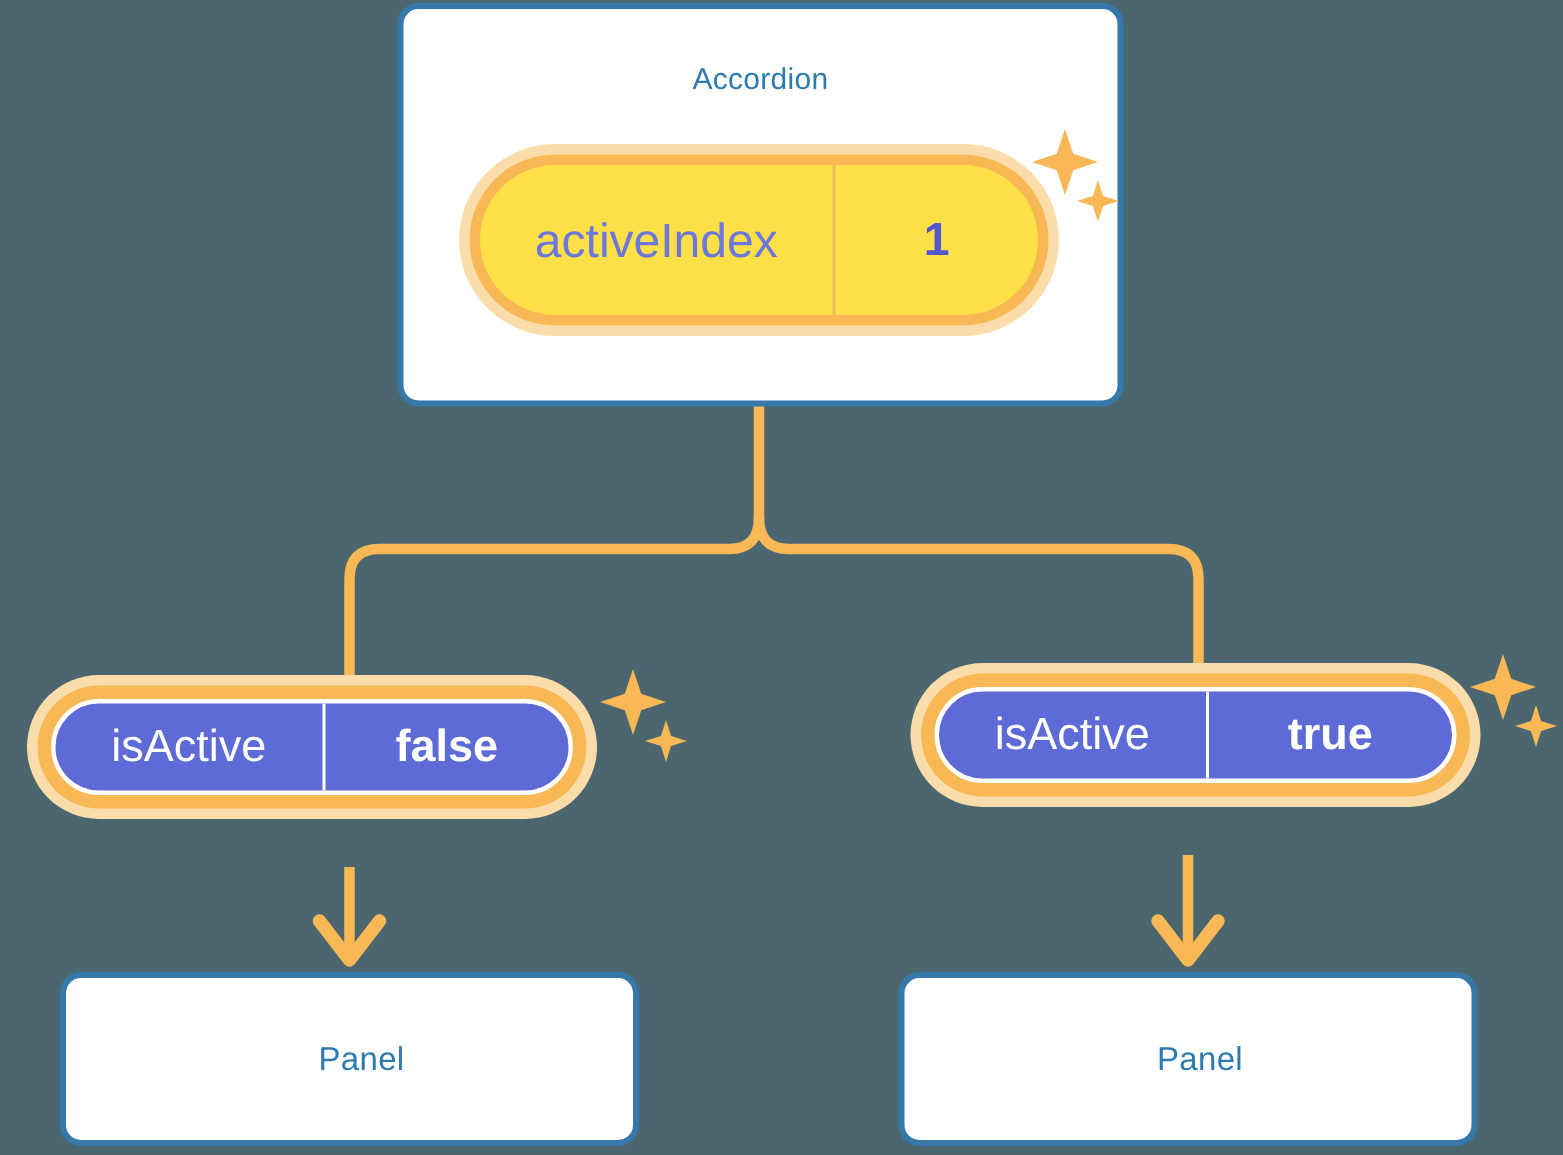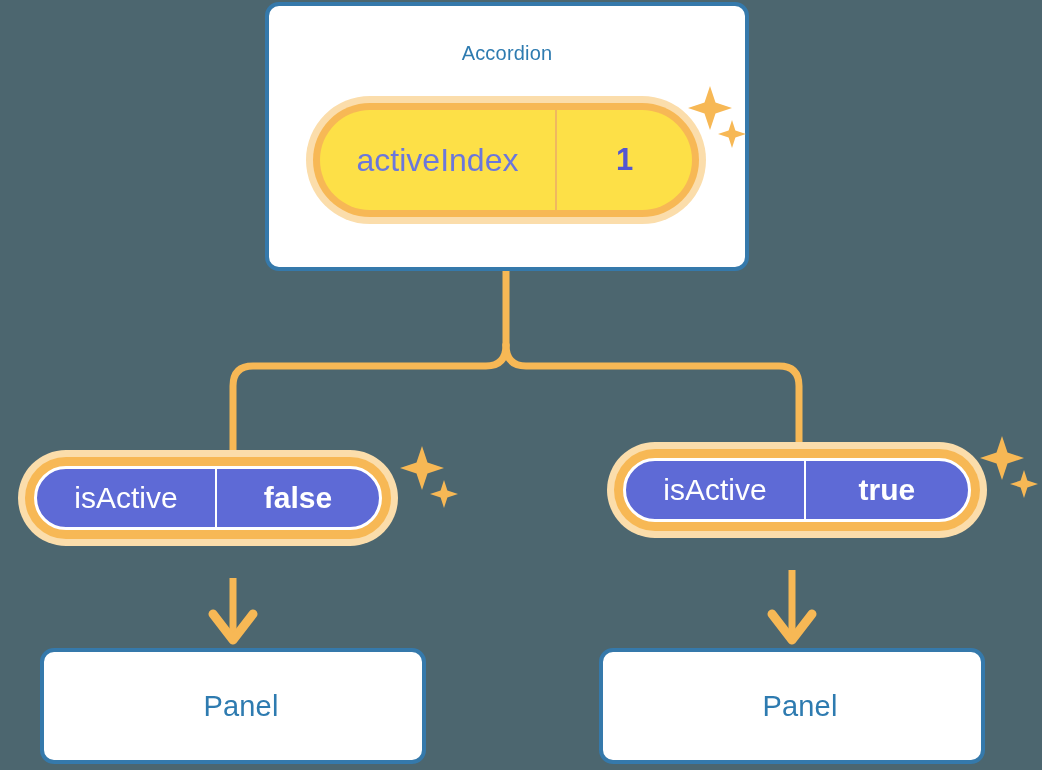--- a/index.html
+++ b/index.html
@@ -60,21 +60,21 @@
   
   .panel-card {
     width: 386px;
     height: 116px;
   }
   #panel-left  { left: 40px;  top: 648px; }
   #panel-right { left: 599px; top: 648px; }
   .panel-card .card-title {
     top: 50%;
     transform: translateY(-50%);
-    font-size: 29px;
+    font-size: 22px;
     margin-left: 16px;
   }
 
   
   .pill-wrap {
     position: absolute;
   }
   
   .pill-halo {
     position: absolute;

